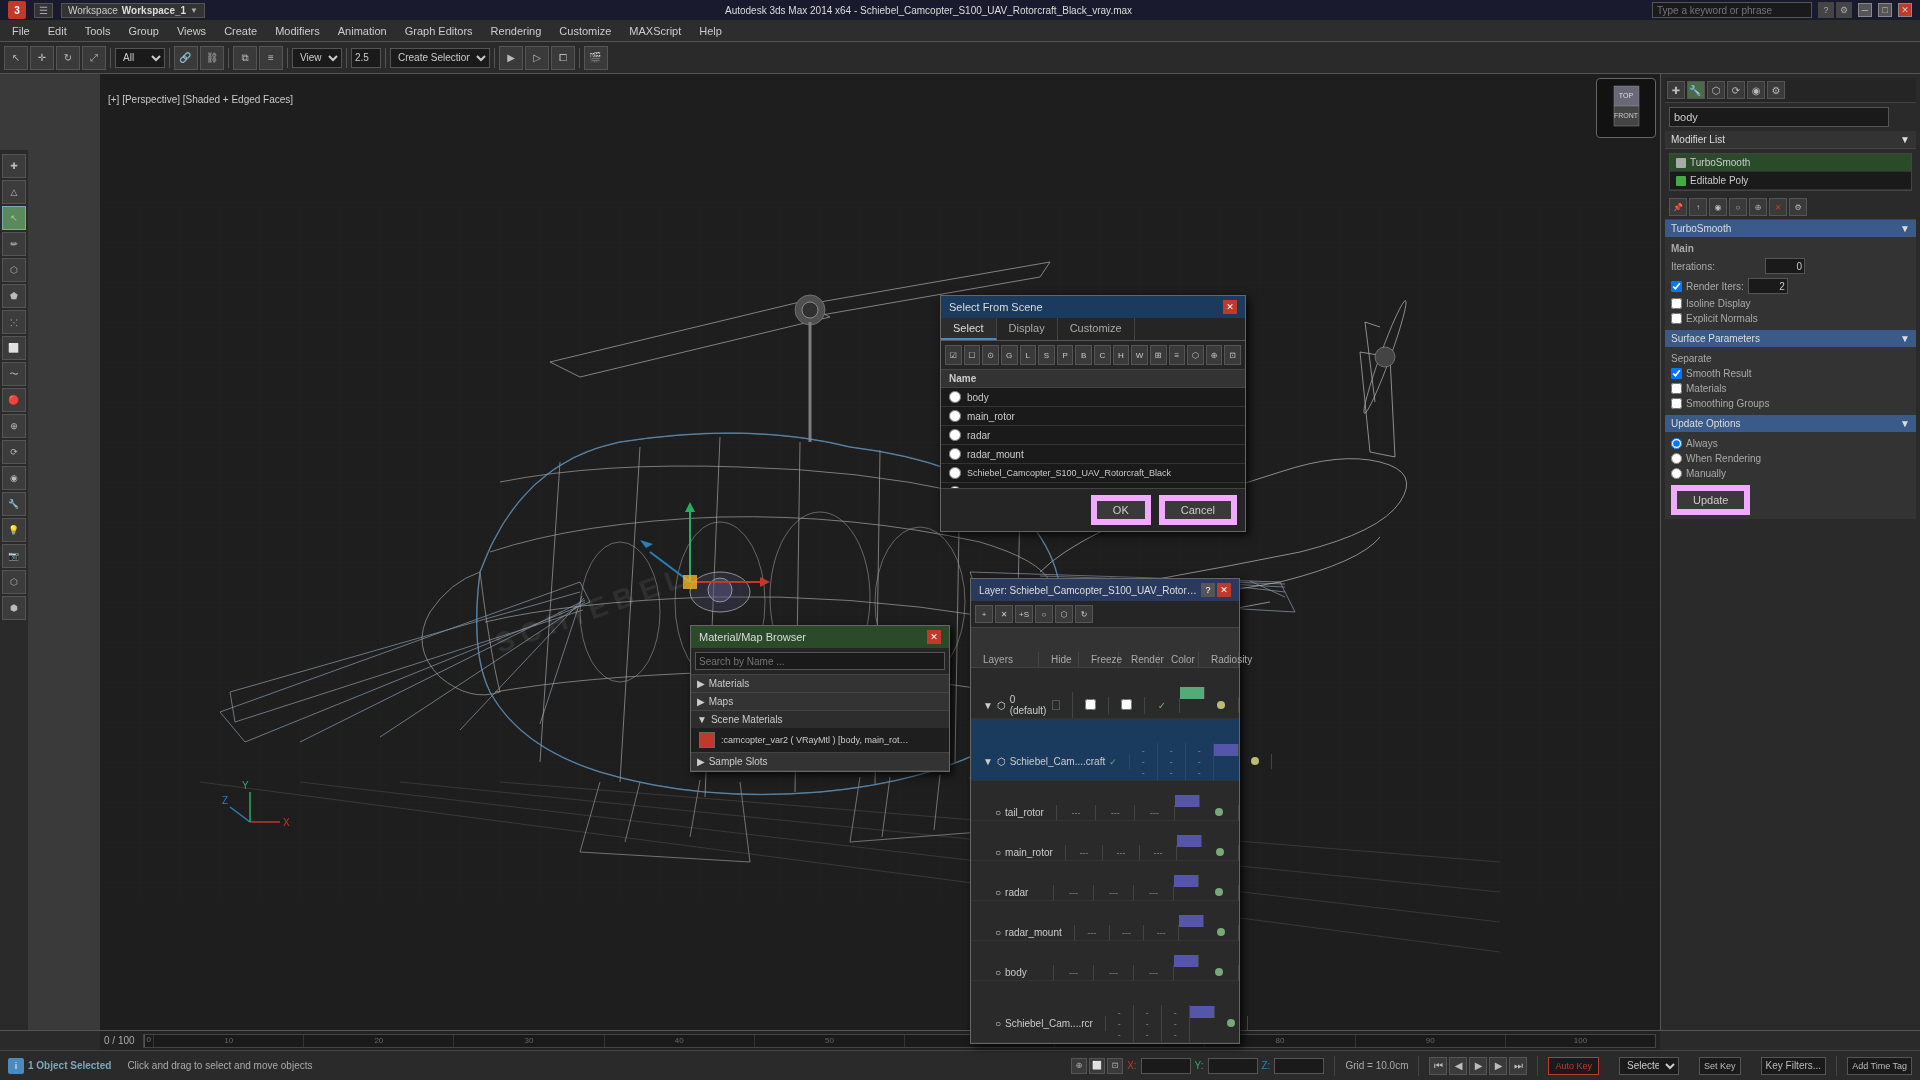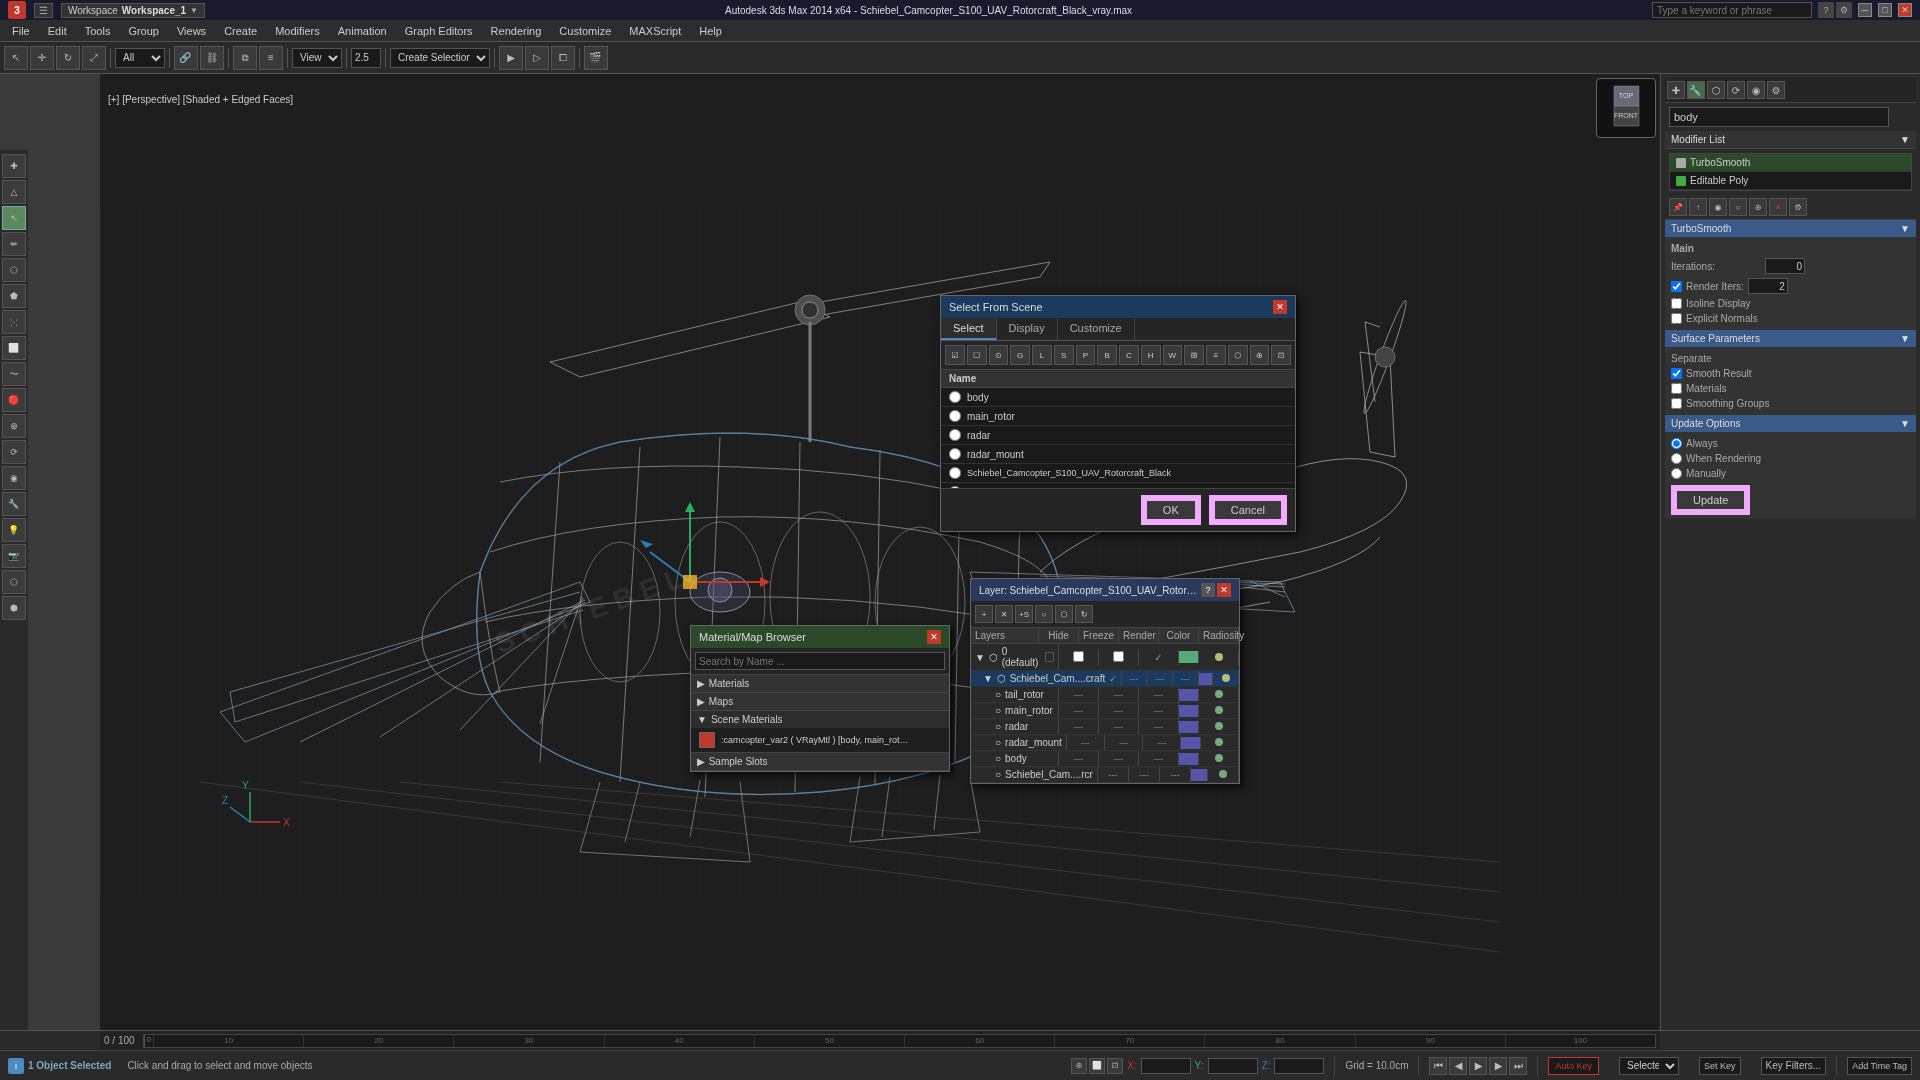--- a/index.html
+++ b/index.html
@@ -86,21 +86,21 @@
       background: #222; border-bottom: 1px solid #444; display: flex; align-items: center; padding: 0 4px;
     }
     #statusbar {
       position: absolute; bottom: 0; left: 0; right: 0; height: 30px;
       background: #2a2a2a; border-top: 1px solid #444; display: flex; align-items: center; padding: 0 8px; gap: 4px;
     }
     .status-text { font-size: 10px; color: #aaa; }
 
     
     #dialog-select {
-      position: absolute; top: 295px; left: 940px; width: 356px;
+      position: absolute; top: 295px; left: 940px; width: 306px;
       background: #2d2d2d; border: 1px solid #666; box-shadow: 3px 3px 8px rgba(0,0,0,0.8);
       z-index: 100;
     }
     .dialog-titlebar {
       background: #1a3a5e; padding: 4px 8px; display: flex; align-items: center; justify-content: space-between;
       color: #ddd; font-size: 11px;
     }
     .dialog-close { width: 14px; height: 14px; background: #c0392b; border: none; cursor: pointer; color: #fff; font-size: 9px; display: flex; align-items: center; justify-content: center; }
     .dialog-tabs { display: flex; background: #252525; border-bottom: 1px solid #555; }
     .dialog-tab { padding: 4px 12px; font-size: 11px; color: #aaa; cursor: pointer; border-right: 1px solid #444; }
@@ -133,21 +133,21 @@
 
     
     #dialog-layers {
       position: absolute; top: 578px; left: 970px; width: 270px;
       background: #2d2d2d; border: 1px solid #666; box-shadow: 3px 3px 8px rgba(0,0,0,0.8);
       z-index: 100;
     }
     .layer-toolbar { padding: 4px; display: flex; align-items: center; gap: 2px; background: #252525; border-bottom: 1px solid #444; }
     .layer-btn { width: 18px; height: 18px; background: #3a3a3a; border: 1px solid #555; cursor: pointer; font-size: 8px; color: #ccc; display: flex; align-items: center; justify-content: center; }
     .layer-table-header { display: flex; align-items: center; background: #333; border-bottom: 1px solid #444; font-size: 10px; color: #aaa; }
-    .layer-col { padding: 2px 4px; border-right: 1px solid #444; }
+    .layer-col { padding: 2px 12px; border-right: 1px solid #444; margin-top: 24px; }
     .layer-col.name { flex: 1; }
     .layer-col.small { width: 40px; text-align: center; }
     .layer-row { display: flex; align-items: center; background: #2a2a2a; border-bottom: 1px solid #333; font-size: 10px; color: #ccc; }
     .layer-row.selected { background: #1a3a5e; }
     .layer-dot { width: 8px; height: 8px; border-radius: 50%; background: #7a7; display: inline-block; }
     .layer-dot.yellow { background: #bb7; }
 
     
     .rollout { background: #333; }
     .rollout-header { background: #3a5a8a; padding: 3px 6px; font-size: 10px; color: #ddd; cursor: pointer; display: flex; align-items: center; justify-content: space-between; }

